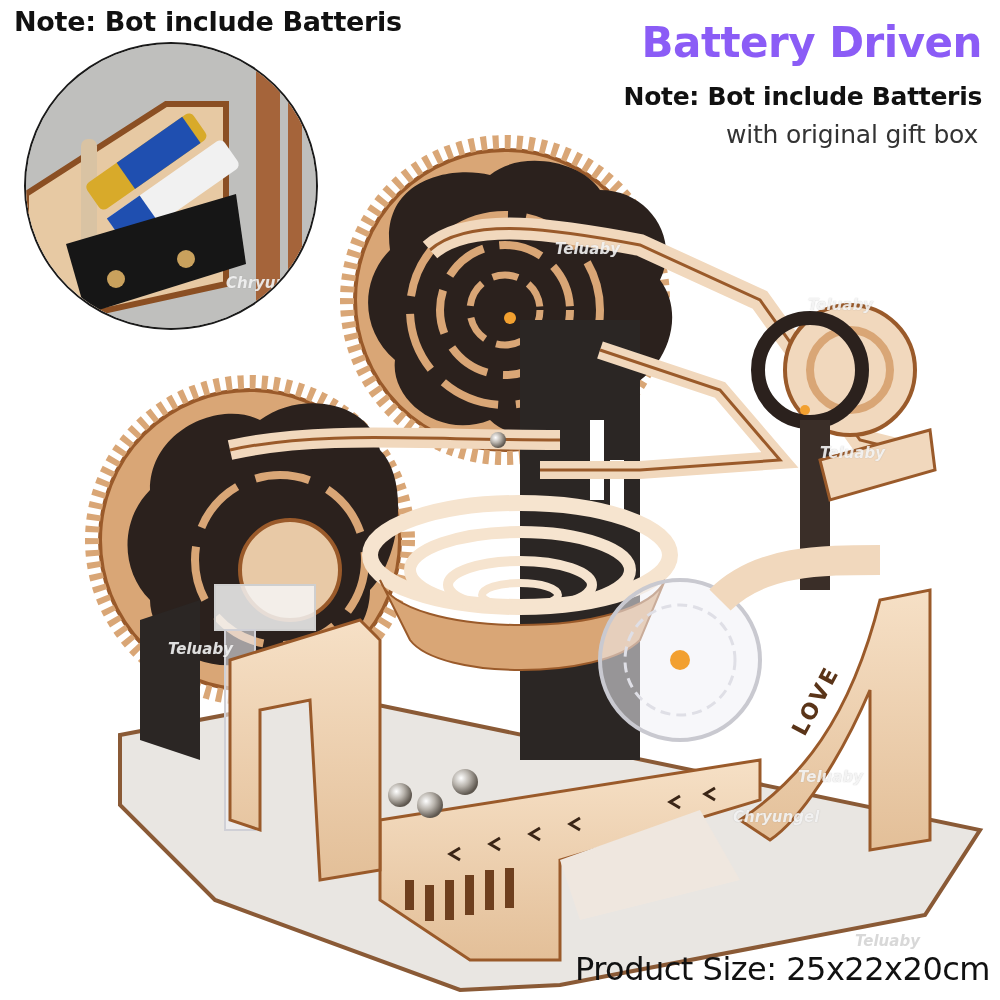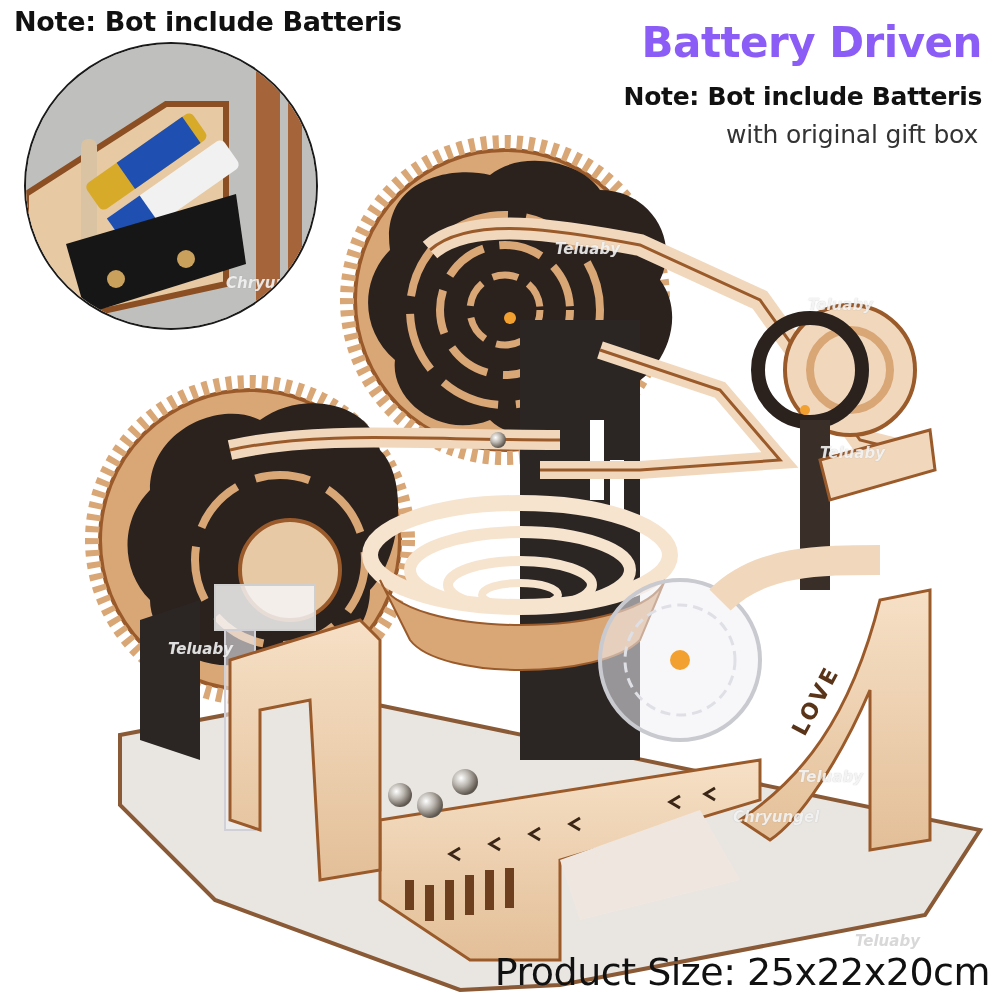--- a/index.html
+++ b/index.html
@@ -3,21 +3,21 @@
 <meta charset="utf-8">
 <style>
   html, body { margin:0; padding:0; background:#ffffff; }
   body { width:1000px; height:1000px; position:relative; overflow:hidden;
          font-family:"DejaVu Sans", "Liberation Sans", sans-serif; }
   .abs { position:absolute; }
   .note-top-left { left:14px; top:6px; font-size:27px; font-weight:bold; color:#111; letter-spacing:-0.3px; }
   .headline { right:18px; top:18px; font-size:42px; font-weight:bold; color:#8b5cf6; letter-spacing:-0.5px; }
   .note-right { right:18px; top:82px; font-size:25px; font-weight:bold; color:#111; letter-spacing:-0.3px; }
   .subline { right:22px; top:120px; font-size:25px; color:#333; letter-spacing:-0.2px; }
-  .size-label { right:10px; top:950px; font-size:38px; color:#111; letter-spacing:-0.5px;text-align:right; }
+  .size-label { right:10px; top:950px; font-size:32px; color:#111; letter-spacing:-0.5px;text-align:right; }
   .watermark { font-style:italic; font-weight:bold; color:rgba(255,255,255,0.82); font-size:15px;
                text-shadow:0 0 1px rgba(120,120,120,0.5); }
   .watermark.grey { color:rgba(200,200,200,0.7); text-shadow:none; }
   .inset { left:24px; top:42px; width:290px; height:284px; border-radius:50%; overflow:hidden;
            border:2px solid #1a1a1a; background:#b9b9b7; }
   .scene { left:0; top:0; width:1000px; height:1000px; }
 </style>
 </head>
 <body>
 

